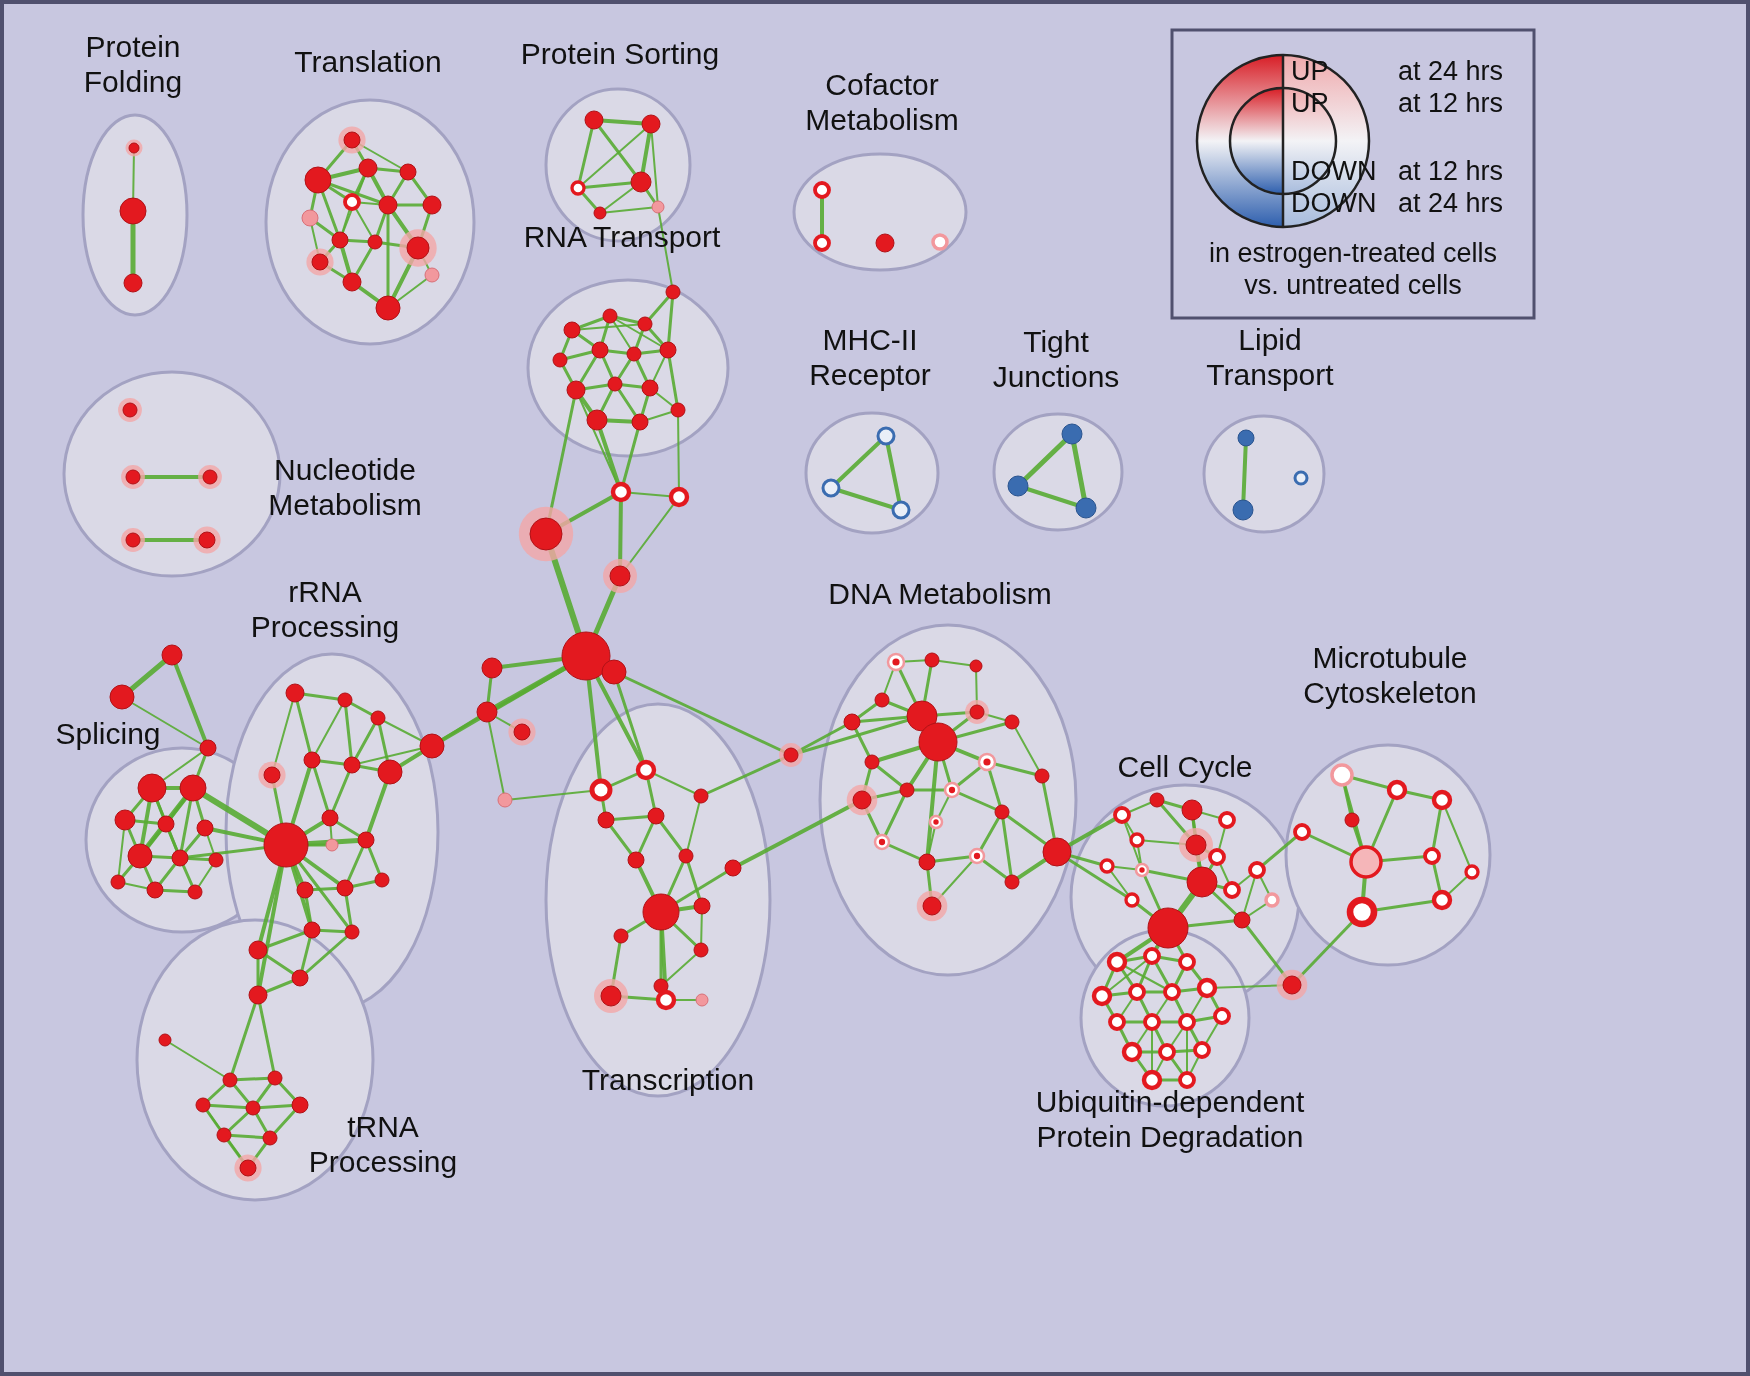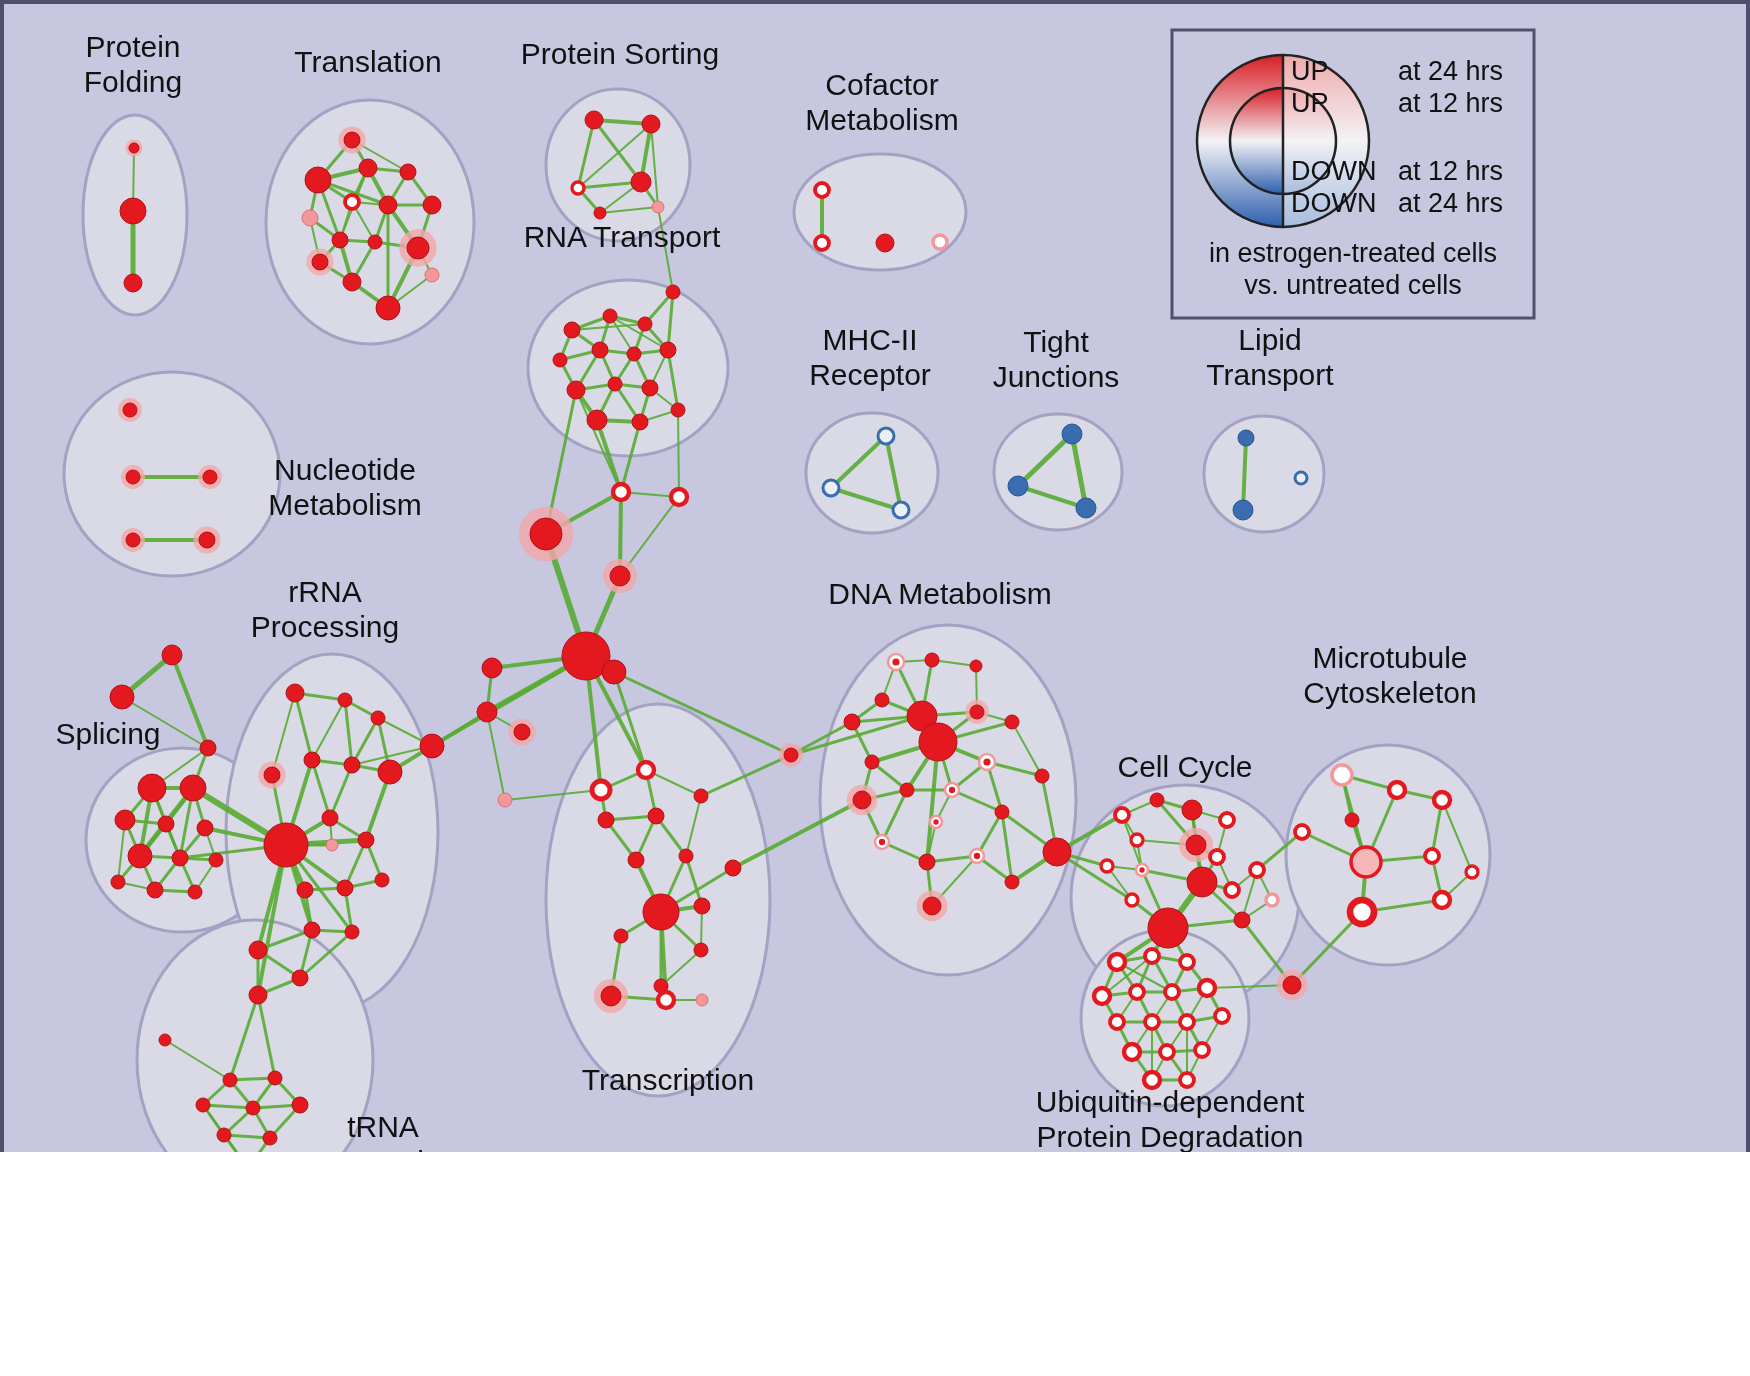--- a/index.html
+++ b/index.html
@@ -1,16 +1,16 @@
 <!DOCTYPE html>
 <html><head>
 <meta charset="utf-8">
 <style>
   html,body{margin:0;padding:0;background:#ffffff;}
-  .figure{width:1750px;height:1152px;position:relative;}
+  .figure{width:1750px;height:1376px;position:relative;}
   svg{display:block;}
 </style>
 </head>
 <body>
 
 <div class="figure">
   <svg id="net" width="1750" height="1376" viewBox="0 0 1750 1376">
       <rect x="0" y="0" width="1750" height="1376" fill="#c8c7e0"></rect>
       <g>
         <ellipse cx="135" cy="215" rx="52" ry="100" fill="#dad9e6" stroke="#a3a2c2" stroke-width="3"></ellipse>

